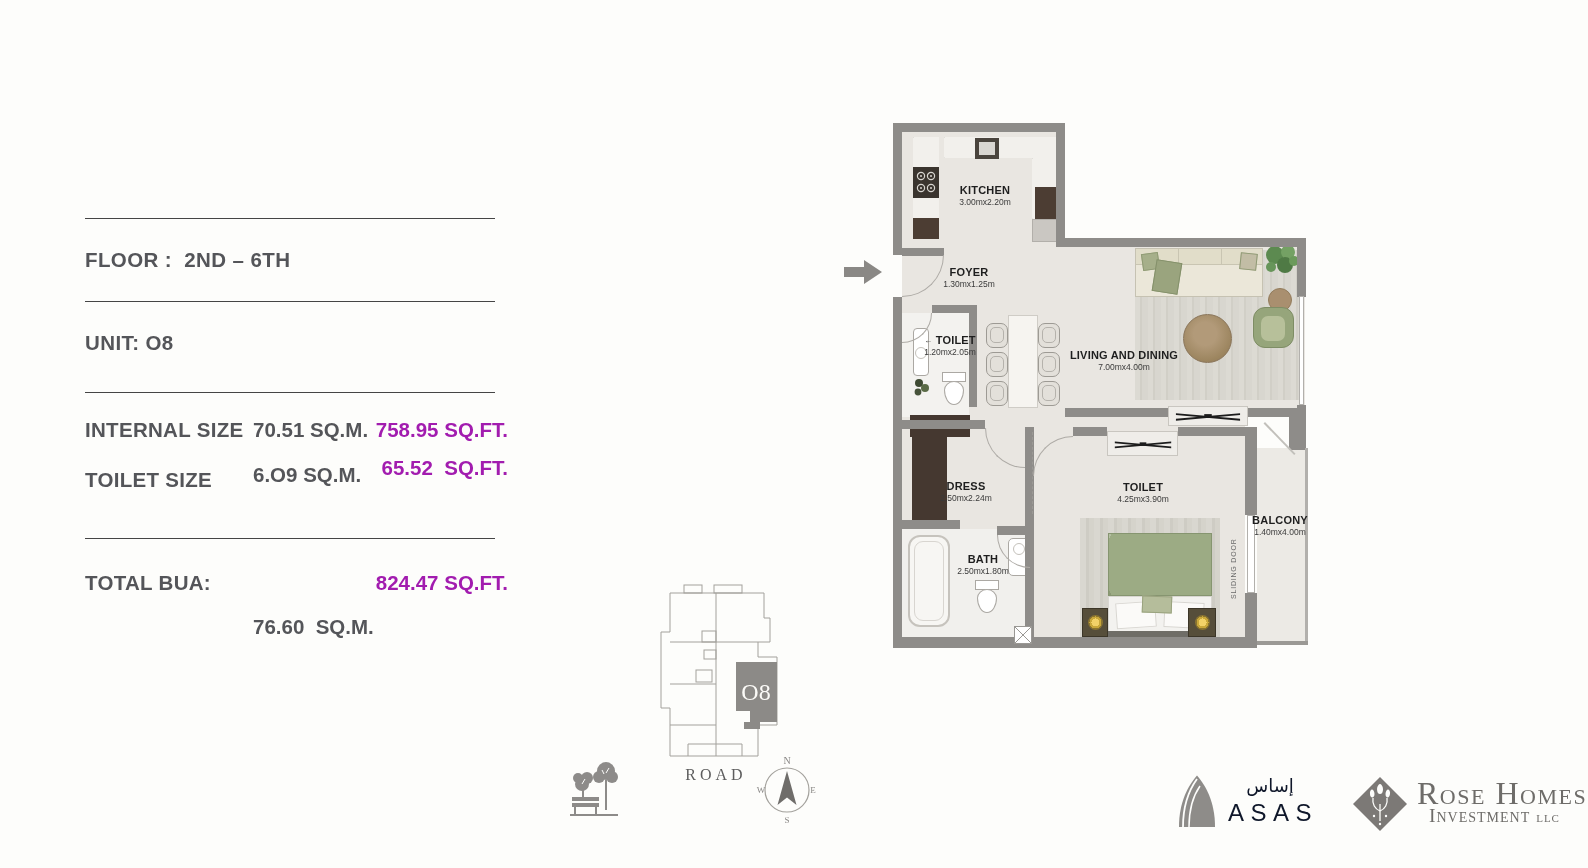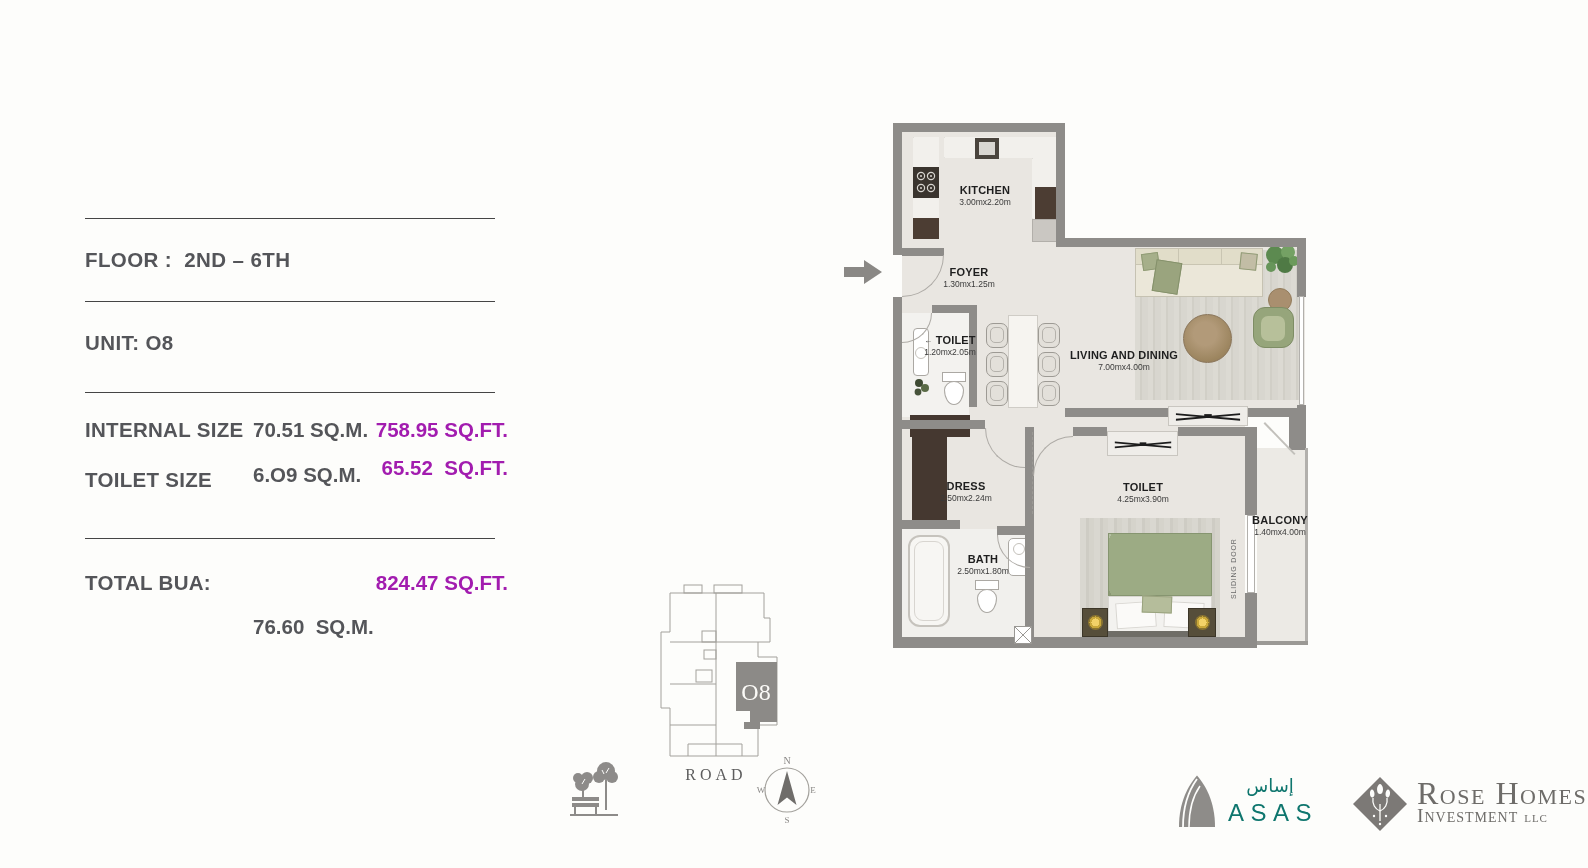--- a/index.html
+++ b/index.html
@@ -41,26 +41,26 @@
   .tub i{position:absolute;left:4px;top:4px;right:4px;bottom:4px;border:1px solid #d8d5d0;border-radius:9px;}
   .wc{position:absolute;}
   .wc .tank{width:24px;height:10px;background:#fff;border:1px solid #aba8a3;box-sizing:border-box;}
   .wc .bowl{width:20px;height:24px;margin:-1px auto 0;background:#fff;border:1px solid #aba8a3;border-radius:50% 50% 50% 50%/38% 38% 62% 62%;box-sizing:border-box;}
   .sink{position:absolute;background:#fff;border:1px solid #aba8a3;border-radius:5px;box-sizing:border-box;}
   .sink i{display:block;margin:4px auto;width:10px;height:10px;border:1px solid #c4c1bb;border-radius:50%;}
   .nstand{position:absolute;background:#564e3a;border:1px solid #3c3628;box-sizing:border-box;display:flex;align-items:center;justify-content:center;}
   .nstand i{width:15px;height:15px;border-radius:50%;background:radial-gradient(circle at 50% 50%,#f2d268 0 4px,#c9a83a 4px 6px,#8a7430 6px);}
   
   .road{position:absolute;left:646px;top:766px;width:140px;text-align:center;font-family:"Liberation Serif",serif;font-size:16px;color:#5d5d5d;letter-spacing:4px;}
-  .asas-text{position:absolute;left:1222px;top:776px;width:96px;text-align:center;color:#0f766e;}
+  .asas-text{position:absolute;left:1222px;top:776px;width:96px;text-align:center;color:#0f172a;}
   .asas-ar{font-family:"DejaVu Sans",sans-serif;font-size:18px;line-height:20px;}
   .asas-en{font-size:24px;letter-spacing:6.5px;margin-top:3px;text-indent:6px;}
   .rose-text{position:absolute;left:1417px;top:781px;color:#6e6c69;font-family:"Liberation Serif",serif;}
   .rose-l1{font-variant:small-caps;font-size:32px;letter-spacing:1.5px;line-height:24px;}
-  .rose-l2{font-variant:small-caps;font-size:19.5px;letter-spacing:1px;line-height:22px;}
+  .rose-l2{font-variant:small-caps;font-size:19.5px;letter-spacing:1px;line-height:22px;margin-left:12px;}
   .rose-llc{font-size:11px;letter-spacing:1px;}
   svg{position:absolute;overflow:visible;}
   .serifT{font-family:"Liberation Serif",serif;}
 </style>
 </head>
 <body>
 
 <div class="page">
 
 

